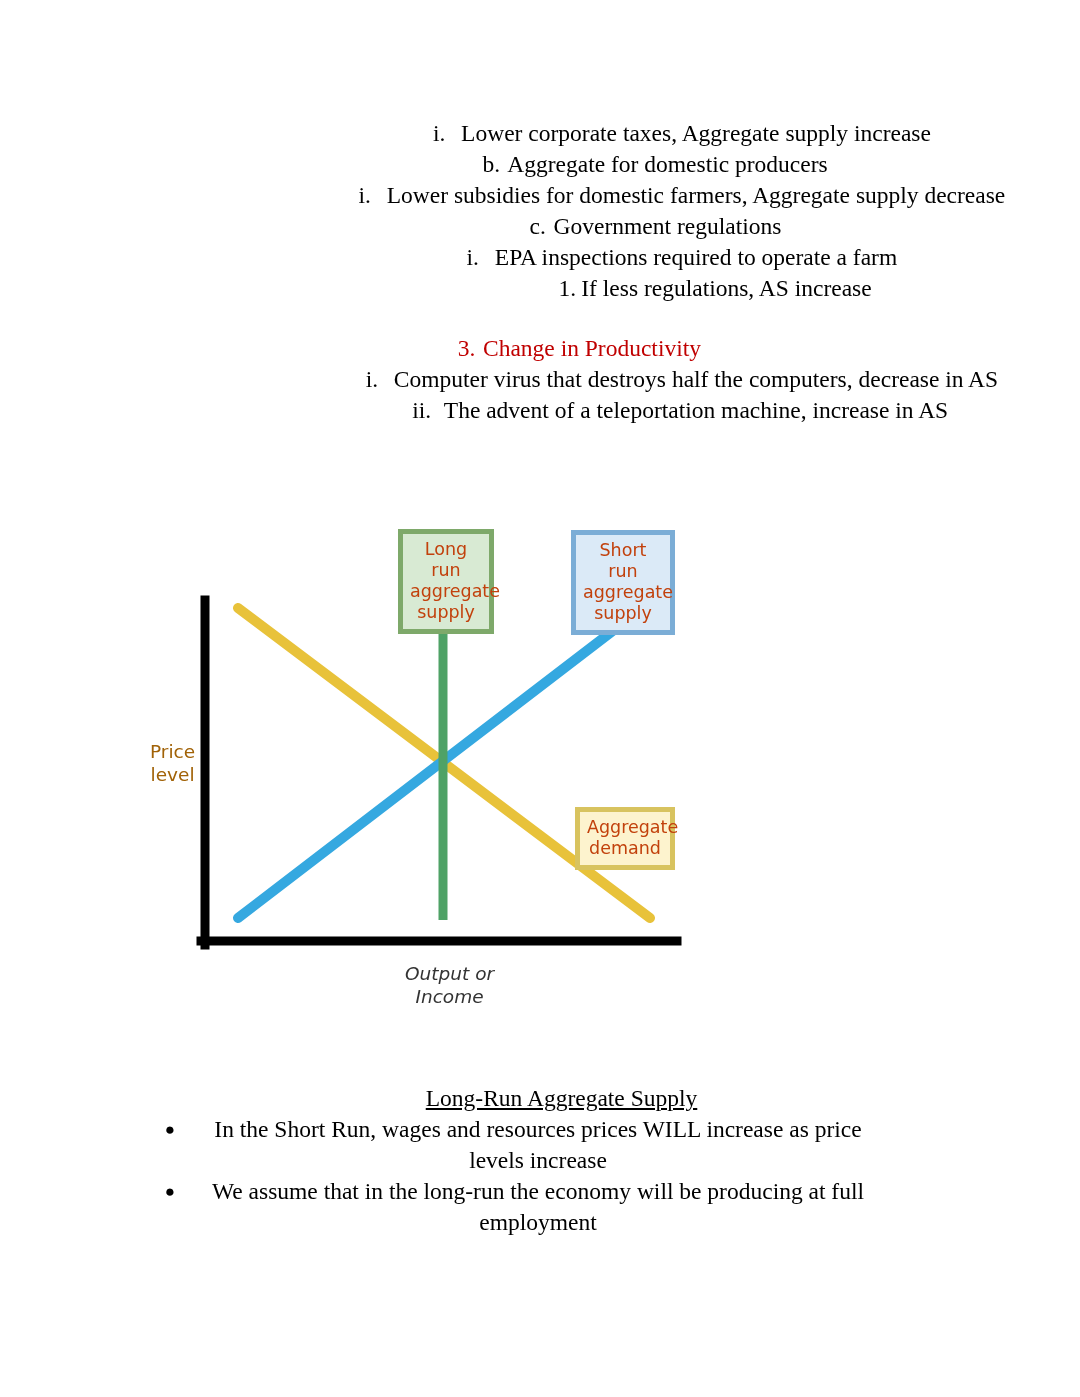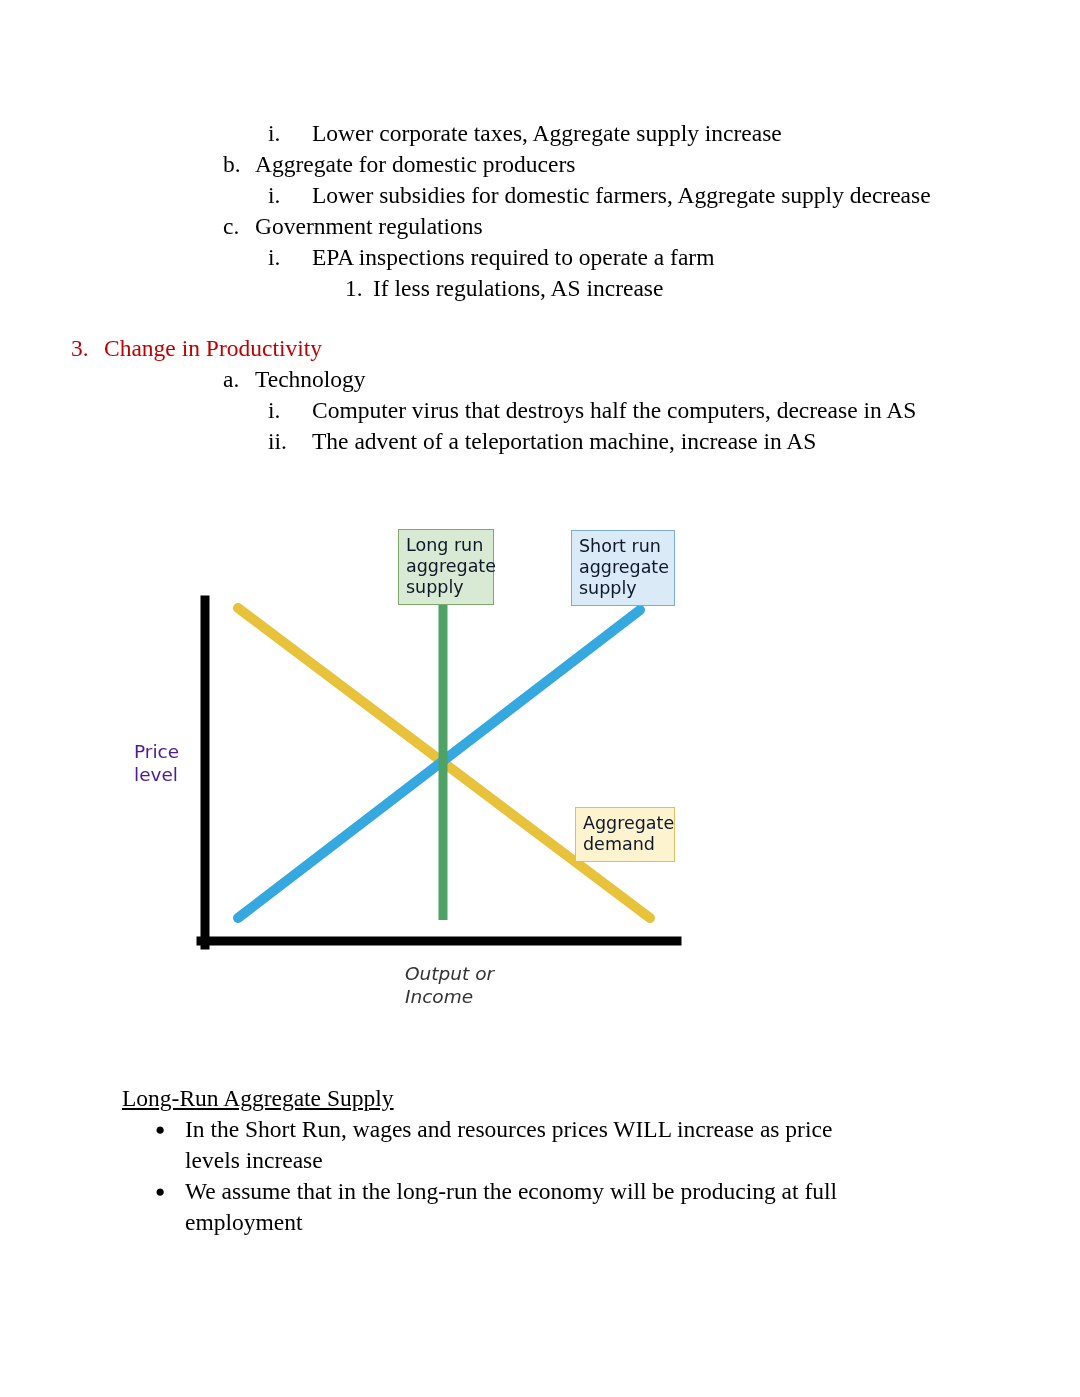--- a/index.html
+++ b/index.html
@@ -14,20 +14,21 @@
     color: #000000;
     position: relative;
     overflow: hidden;
   }
   .page {
     position: relative;
     width: 1080px;
     height: 1397px;
     box-sizing: border-box;
     padding: 0;
+    text-align: center;
   }
 
   
   .outline {
     position: absolute;
     left: 0;
     top: 118px;
     width: 1080px;
   }
   .line {
@@ -78,23 +79,23 @@
     height: 530px;
   }
   .figure svg {
     display: block;
   }
   .fig-label {
     position: absolute;
     font-family: "DejaVu Sans", sans-serif;
     font-size: 17.5px;
     line-height: 21px;
-    color: #0f172a;
+    color: #c2410c;
     background: #ffffff;
-    border: 1px solid #4c1d95;
+    border: 5px solid #4c1d95;
     padding: 5px 7px 6px 7px;
     box-sizing: border-box;
     white-space: pre-line;
   }
   .lbl-lras {
     left: 278px;
     top: 29px;
     width: 96px;
     background: #d8ead3;
     border-color: #7ea96a;
@@ -108,26 +109,26 @@
   }
   .lbl-ad {
     left: 455px;
     top: 307px;
     width: 100px;
     background: #fdf3ce;
     border-color: #d8c35f;
   }
   .axis-y-label {
     position: absolute;
-    left: 14px;
+    left: 30px;
     top: 240px;
     font-family: "DejaVu Sans", sans-serif;
     font-size: 18.5px;
     line-height: 23px;
-    color: #4c1d95;
+    color: #a16207;
     white-space: pre-line;
   }
   .axis-x-label {
     position: absolute;
     left: 285px;
     top: 462px;
     font-family: "DejaVu Sans", sans-serif;
     font-size: 18.5px;
     line-height: 23px;
     color: #333;
@@ -186,23 +187,20 @@
     <div class="line lvl-roman">
       <span class="marker">i.</span><span>EPA inspections required to operate a farm</span>
     </div>
     <div class="line lvl-num">
       <span class="marker">1.</span><span>If less regulations, AS increase</span>
     </div>
     <div class="spacer"></div>
     <div class="line lvl-top">
       <span class="marker">3.</span><span>Change in Productivity</span>
     </div>
-    <div class="line lvl-letter">
-      <span class="marker">a.</span><span>Technology</span>
-    </div>
     <div class="line lvl-roman">
       <span class="marker">i.</span><span>Computer virus that destroys half the computers, decrease in AS</span>
     </div>
     <div class="line lvl-roman">
       <span class="marker">ii.</span><span>The advent of a teleportation machine, increase in AS</span>
     </div>
   </div>
 
   <div class="figure">
 

